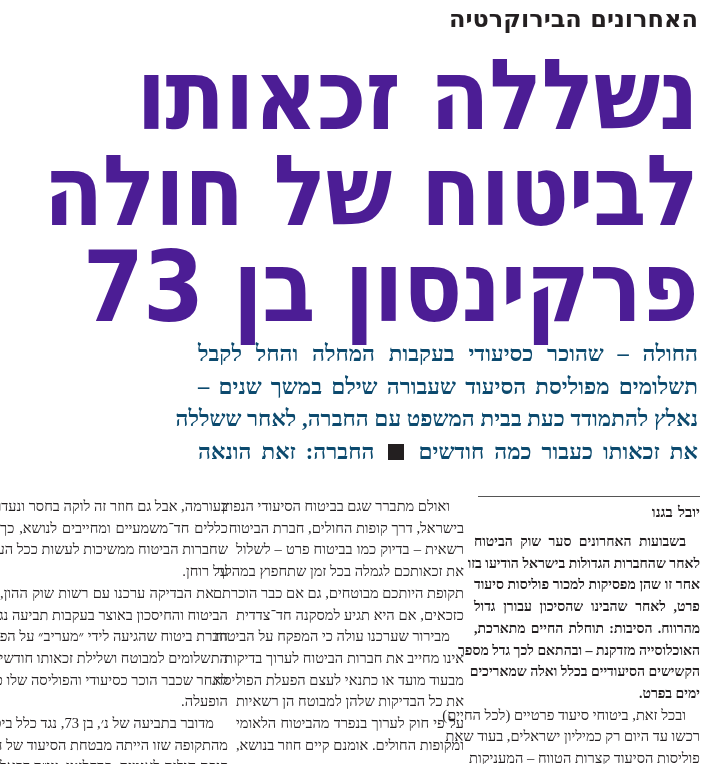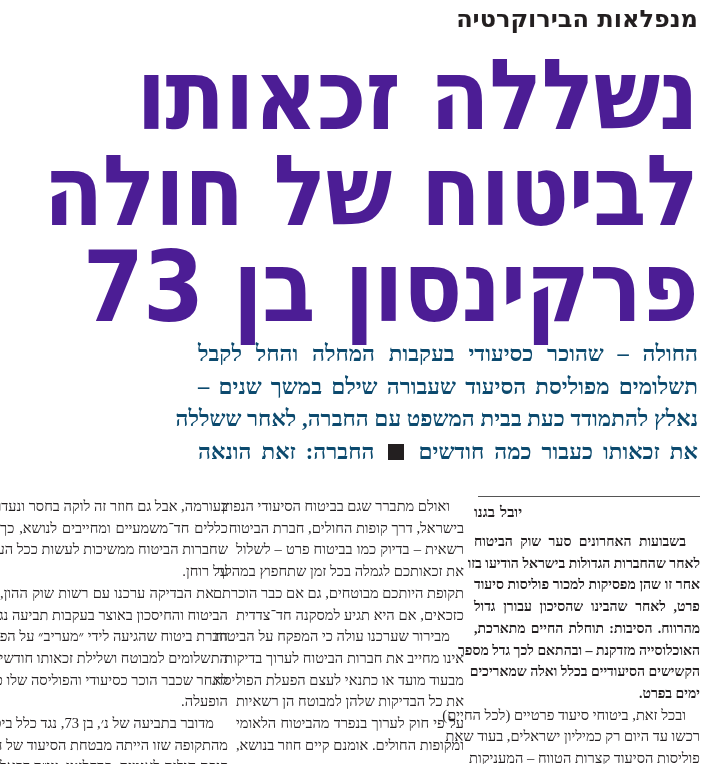--- a/index.html
+++ b/index.html
@@ -58,32 +58,32 @@
     .col .line.indent { padding-right: 14px; }
 
     .col-right { right: 0; width: 226px; }
     .col-mid { right: 236px; width: 228px; }
     .col-left { right: 472px; width: 228px; }
 
     .byline-rule {
       height: 0; border-top: 1px solid #555; margin: 10px 0 4px 4px;
     }
     .byline {
-      text-align: left; font-weight: bold; font-size: 15px;
+      text-align: right; font-weight: bold; font-size: 15px;
       line-height: 22px; margin-bottom: 8px;
       font-family: "DejaVu Serif", serif;
     }
     .lead .line { font-weight: bold; font-size: 14px; }
   </style>
 </head>
 <body>
 
 <div class="page">
 
-  <div class="kicker">מנפלאות הבירוקרטיה</div>
+  <div class="kicker">האחרונים הבירוקרטיה</div>
 
   <h1 class="headline">
     <span class="hl-line">נשללה זכאותו</span>
     <span class="hl-line">לביטוח של חולה</span>
     <span class="hl-line">פרקינסון בן 73</span>
   </h1>
 
   <div class="subhead">
     <span class="sub-line">החולה – שהוכר כסיעודי בעקבות המחלה והחל לקבל</span>
     <span class="sub-line">תשלומים מפוליסת הסיעוד שעבורה שילם במשך שנים –</span>

